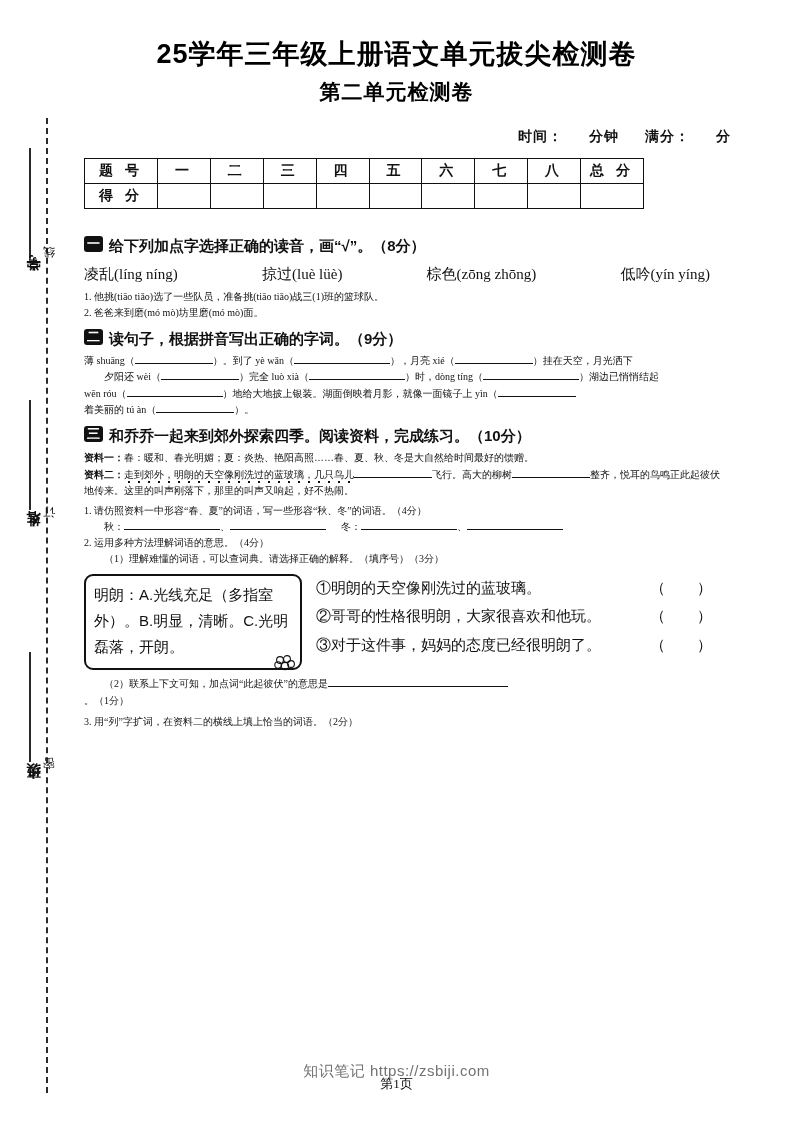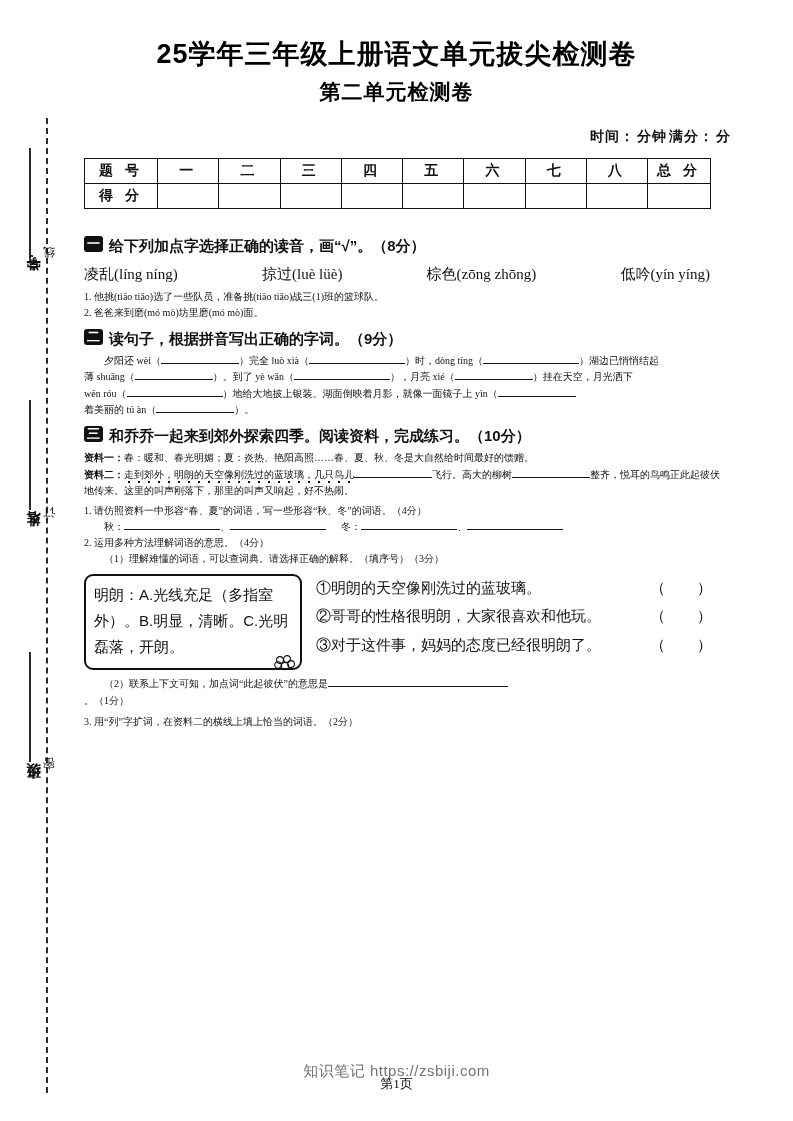--- a/index.html
+++ b/index.html
@@ -51,25 +51,25 @@
     text-align:center;
     font-family:"Liberation Sans","DejaVu Sans",sans-serif;
     font-weight:bold;font-size:21px;letter-spacing:1px;
     color:#000;
   }
   .timeline{
     position:absolute;right:62px;top:128px;
     font-family:"Liberation Sans","DejaVu Sans",sans-serif;
     font-weight:bold;font-size:14px;letter-spacing:1px;
   }
-  .timeline span{margin-left:2px;}
+  .timeline span{margin-left:26px;}
 
   
   .score-table{
-    position:absolute;left:84px;top:158px;width:627px;
+    position:absolute;left:84px;top:158px;width:560px;
     border-collapse:collapse;
     table-layout:fixed;
   }
   .score-table td{
     border:1px solid #111;
     height:24px;
     text-align:center;
     font-family:"Liberation Sans","DejaVu Sans",sans-serif;
     font-weight:bold;font-size:14px;
     letter-spacing:4px;
@@ -224,25 +224,25 @@
       </div>
       <div class="body-line">1. 他挑(tiāo  tiǎo)选了一些队员，准备挑(tiāo  tiǎo)战三(1)班的篮球队。</div>
       <div class="body-line">2. 爸爸来到磨(mó  mò)坊里磨(mó  mò)面。</div>
     </div>
 
     <div class="sec">
       <div class="sec-head">
         <span class="secnum">二</span>
         <span>读句子，根据拼音写出正确的字词。（9分）</span>
       </div>
+      <div class="body-line">
+        <span>薄 shuāng（</span><span class="ul ul-sm"></span><span>）。到了 yè wǎn（</span><span class="ul ul-md"></span><span>），月亮 xié（</span><span class="ul ul-sm"></span><span>）挂在天空，月光洒下</span>
+      </div>
       <div class="body-line" style="text-indent:2em;">
         <span>夕阳还 wèi（</span><span class="ul ul-sm"></span><span>）完全 luò xià（</span><span class="ul ul-md"></span><span>）时，dòng tíng（</span><span class="ul ul-md"></span><span>）湖边已悄悄结起</span>
-      </div>
-      <div class="body-line">
-        <span>薄 shuāng（</span><span class="ul ul-sm"></span><span>）。到了 yè wǎn（</span><span class="ul ul-md"></span><span>），月亮 xié（</span><span class="ul ul-sm"></span><span>）挂在天空，月光洒下</span>
       </div>
       <div class="body-line">
         <span>wēn róu（</span><span class="ul ul-md"></span><span>）地给大地披上银装。湖面倒映着月影，就像一面镜子上 yìn（</span><span class="ul ul-sm"></span>
       </div>
       <div class="body-line">
         <span>着美丽的 tú àn（</span><span class="ul ul-sm"></span><span>）。</span>
       </div>
     </div>
 
     <div class="sec">

